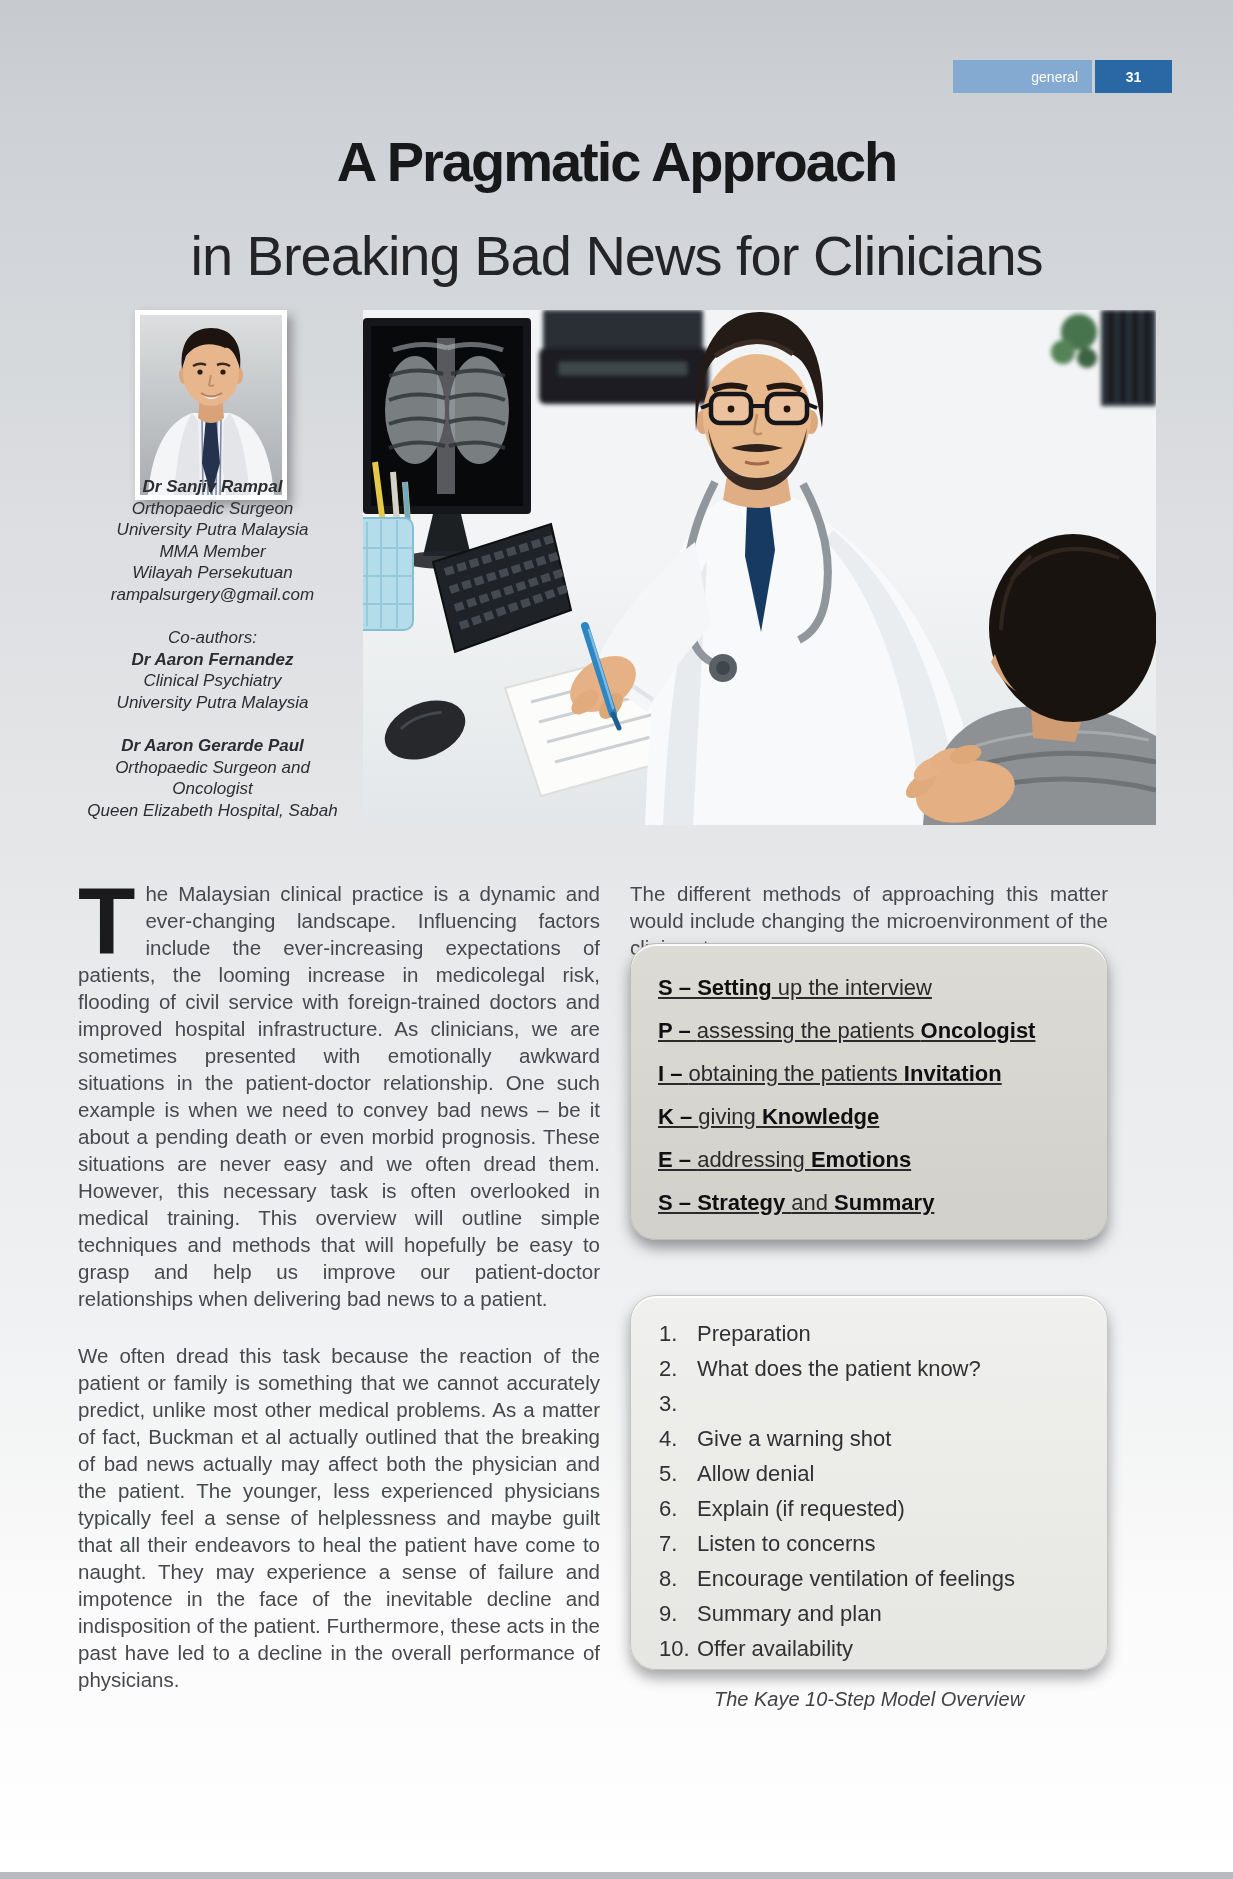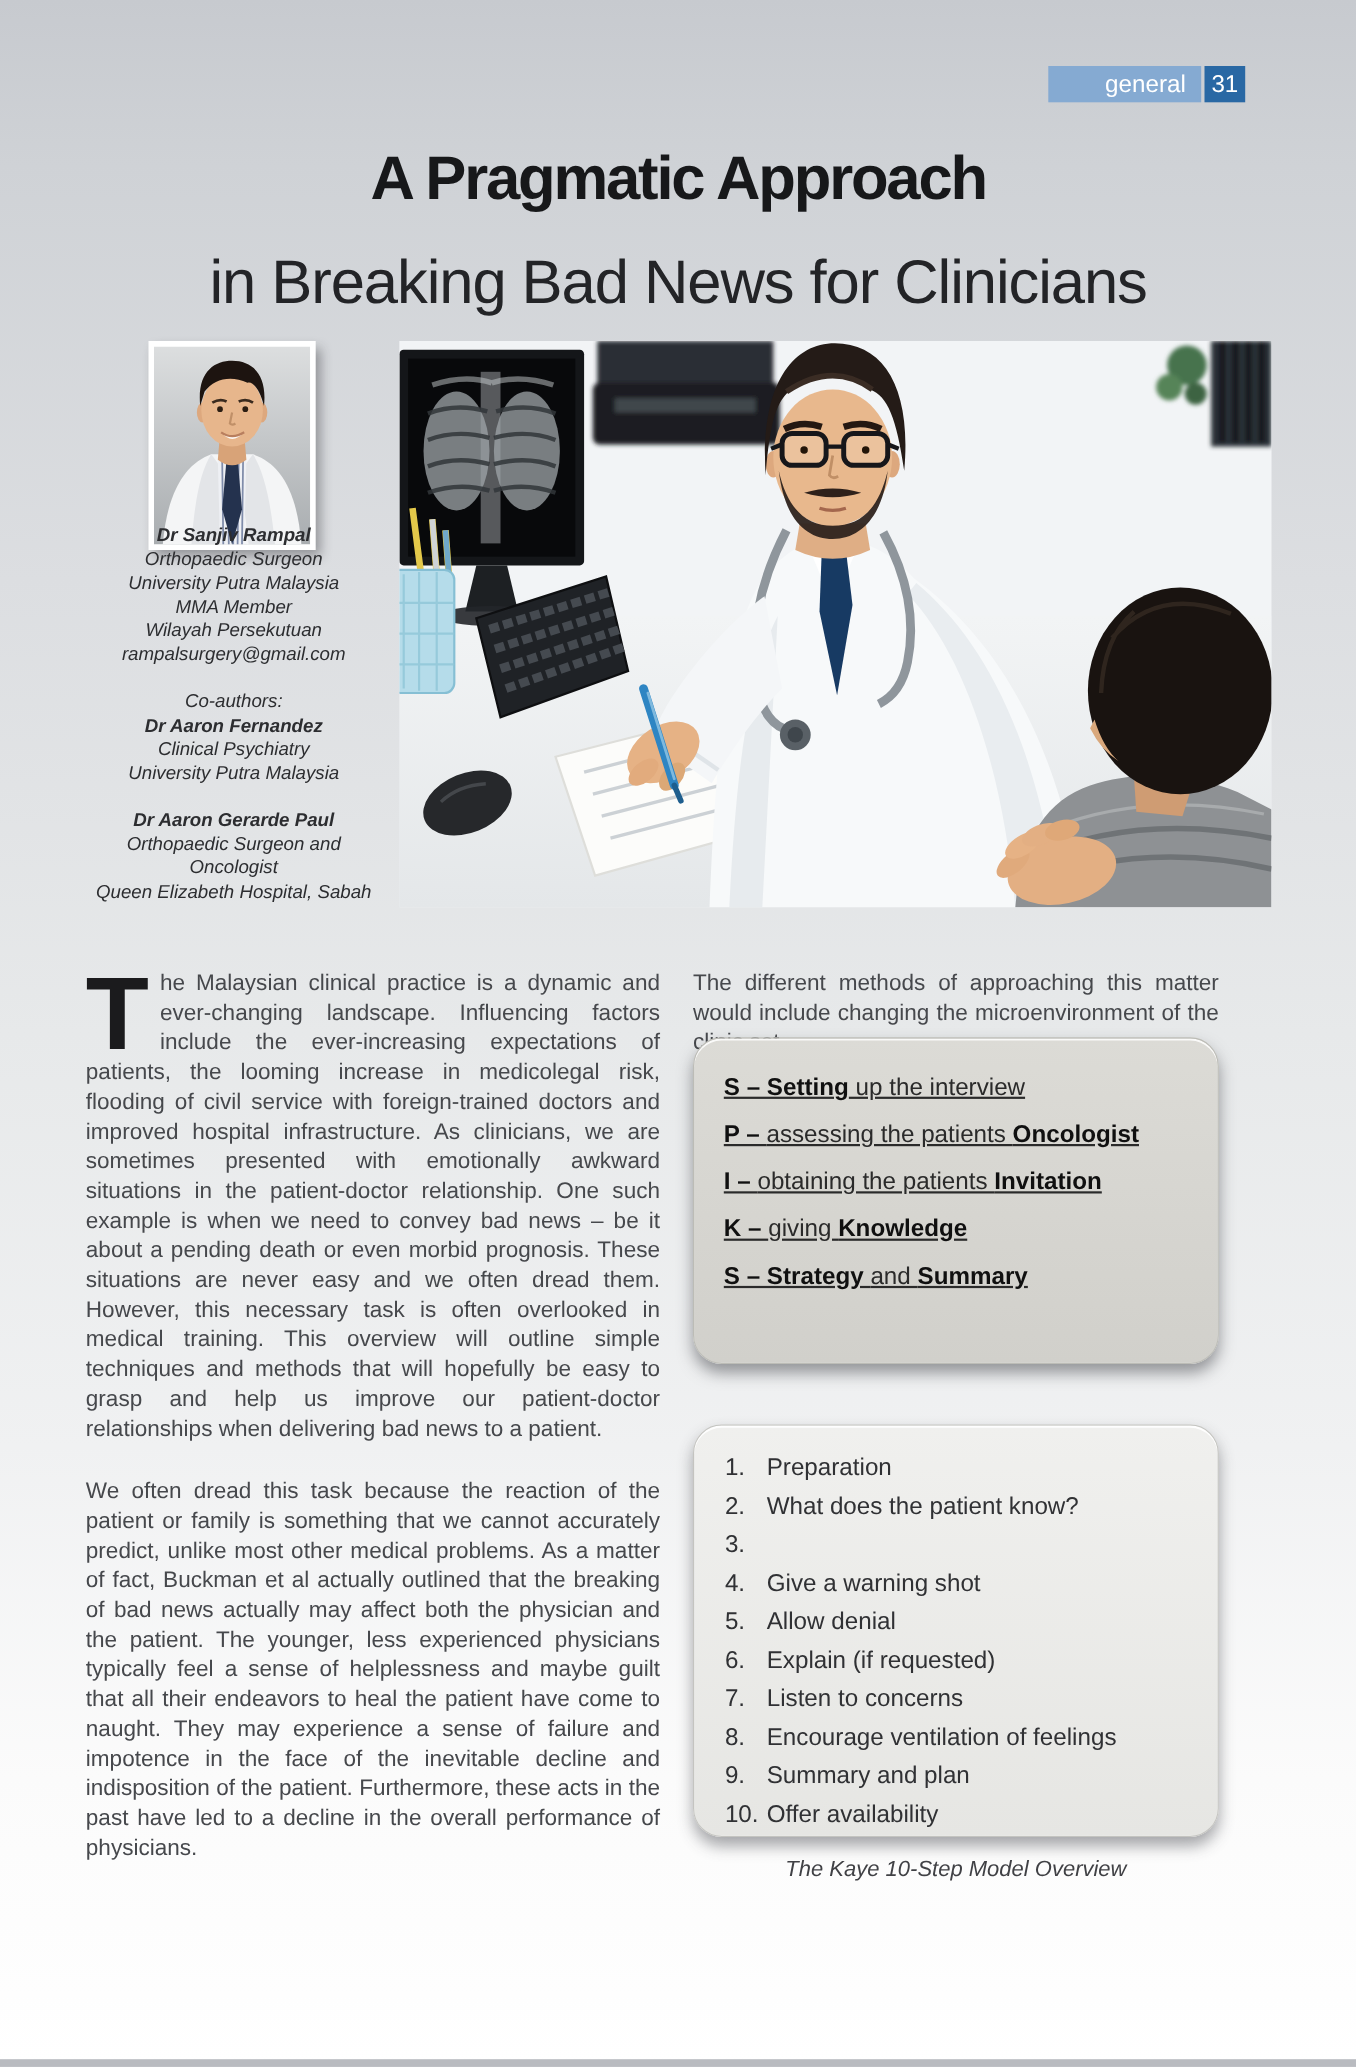--- a/index.html
+++ b/index.html
@@ -3,23 +3,23 @@
 <meta charset="utf-8">
 <style>
   html,body{margin:0;padding:0;background:#9aa0a6;}
   .page{
     position:relative;width:1233px;height:1879px;margin:0 auto;overflow:hidden;
     background:linear-gradient(180deg,#c7cacf 0%,#cfd2d6 8%,#dcdee1 28%,#e7e9ea 50%,#f0f1f2 70%,#fbfbfb 86%,#ffffff 100%);
     font-family:"Liberation Sans",sans-serif;color:#3d3f43;
   }
   
   .topbar{position:absolute;top:60px;left:953px;display:flex;}
-  .badge{height:33px;color:#ffffff;font-size:22px;display:flex;align-items:center;box-sizing:border-box;}
+  .badge{height:33px;color:#ffffff;font-size:14px;display:flex;align-items:center;box-sizing:border-box;}
   .badge-light{width:139px;background:#85aad2;justify-content:flex-end;padding-right:14px;}
-  .badge-dark{width:37px;background:#2968a4;justify-content:center;margin-left:3px;font-weight:400;}
+  .badge-dark{width:77px;background:#2968a4;justify-content:center;margin-left:3px;font-weight:700;}
   
   .title{position:absolute;top:134px;left:0;width:100%;margin:0;text-align:center;
     font-size:56px;font-weight:700;letter-spacing:-2px;color:#17181a;line-height:1;}
   .subtitle{position:absolute;top:228px;left:0;width:100%;margin:0;text-align:center;
     font-size:56px;font-weight:400;letter-spacing:-1px;color:#232427;line-height:1;}
   
   .headshot{position:absolute;left:135px;top:310px;width:142px;height:180px;background:#ffffff;
     padding:5px;box-shadow:5px 6px 10px rgba(40,40,45,.4);}
   .headshot svg{display:block;}
   
@@ -256,20 +256,21 @@
   <div class="col-right">
     <p class="body-p">The different methods of approaching this matter would include changing the microenvironment of the clinic set</p>
   </div>
 
   <div class="pikes-box">
     <ul>
       <li><span class="b">S – Setting</span><span> up the interview</span><span class="b"></span></li>
       <li><span class="b">P – </span><span>assessing the patients </span><span class="b">Oncologist</span></li>
       <li><span class="b">I – </span><span>obtaining the patients </span><span class="b">Invitation</span></li>
       <li><span class="b">K – </span><span>giving </span><span class="b">Knowledge</span></li>
+      <li><span class="b">E – </span><span>addressing </span><span class="b">Emotions</span></li>
       <li><span class="b">S – Strategy </span><span>and </span><span class="b">Summary</span></li>
     </ul>
   </div>
   <div class="caption caption-pikes">PIKES MODEL</div>
 
   <div class="kaye-box">
     <ol>
       <li>
           <span class="num">1.</span>
           <span>Preparation</span>

